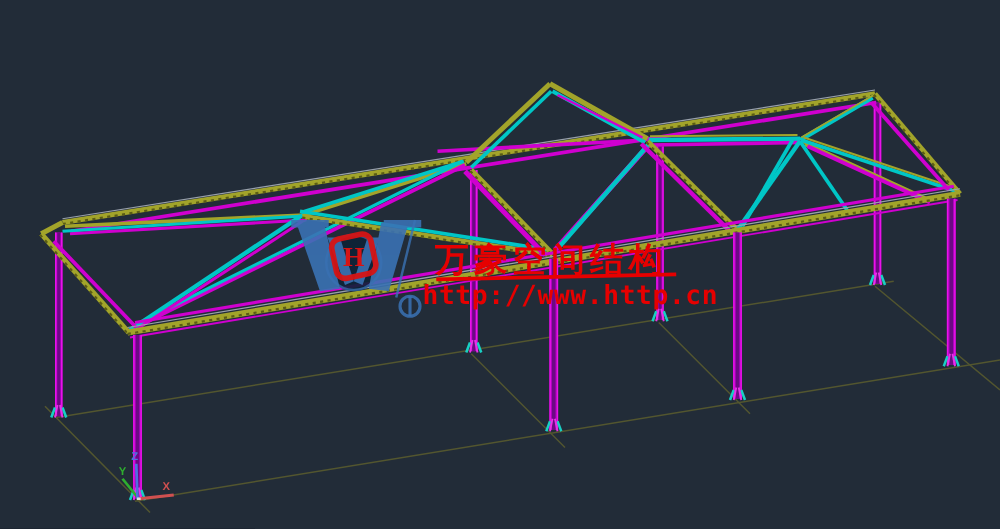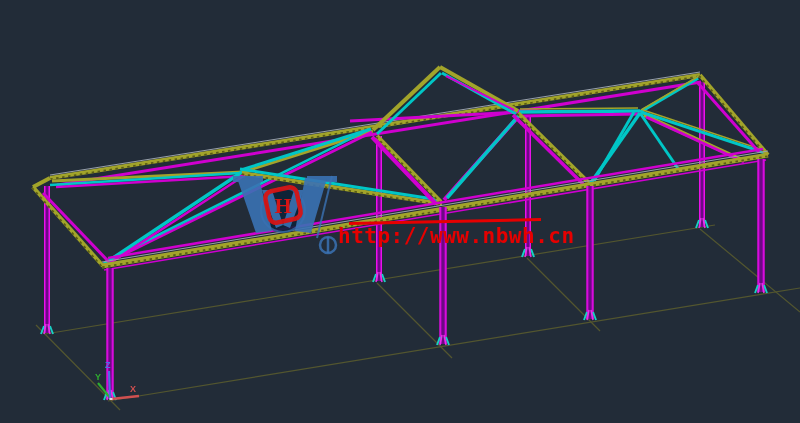--- a/index.html
+++ b/index.html
@@ -178,16 +178,17 @@
         <polygon points="70,60 63,57 74,22 84,22"></polygon>
       </g>
       <line x1="112" y1="8" x2="97" y2="70" stroke="#3a72b4" stroke-width="2" opacity="0.8"></line>
       <g transform="rotate(-12 63 37)">
         <rect x="47" y="21" width="32" height="32" rx="7" fill="none" stroke="#d61414" stroke-width="4.5" opacity="0.95"></rect>
       </g>
       <text x="63" y="45" text-anchor="middle" font-family="Liberation Serif,serif" font-size="22" font-weight="bold" fill="#d61414">H</text>
       <circle cx="108" cy="77" r="8" fill="none" stroke="#3a72b4" stroke-width="2.5" opacity="0.85"></circle>
       <line x1="108" y1="69" x2="108" y2="85" stroke="#3a72b4" stroke-width="2.5" opacity="0.85"></line>
     </svg>
+    <div class="wm-cn">万豪空间结构</div>
     <div class="wm-underline"></div>
-    <div class="wm-url">http://www.nbwh.cn</div>
+    <div class="wm-url">http://www.http.cn</div>
   </div>
 </div>
 
 </body></html>

